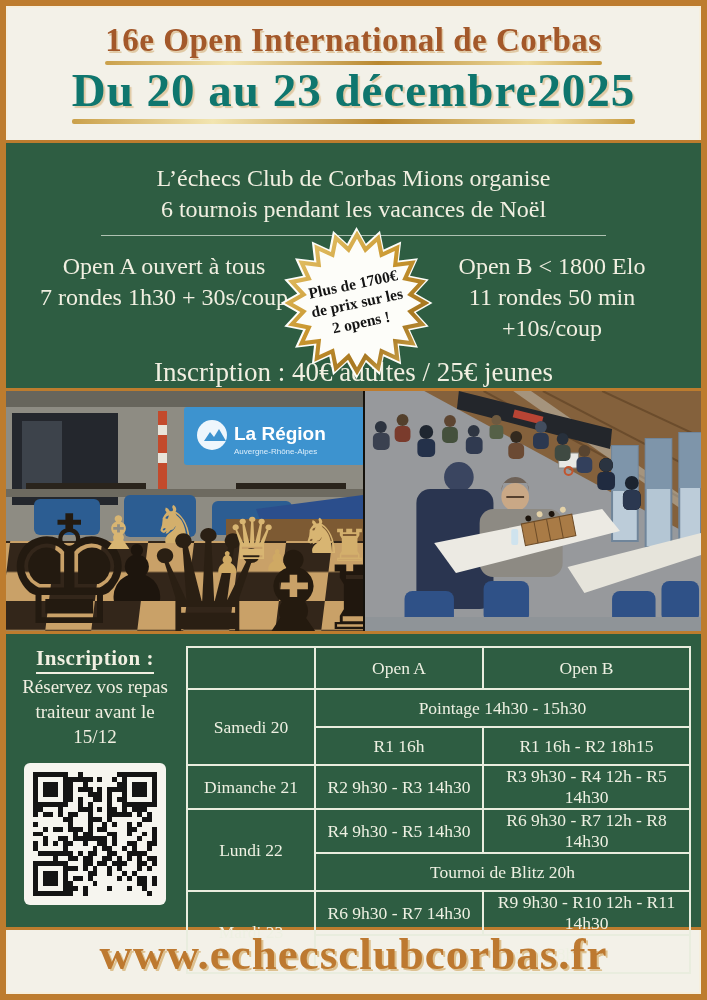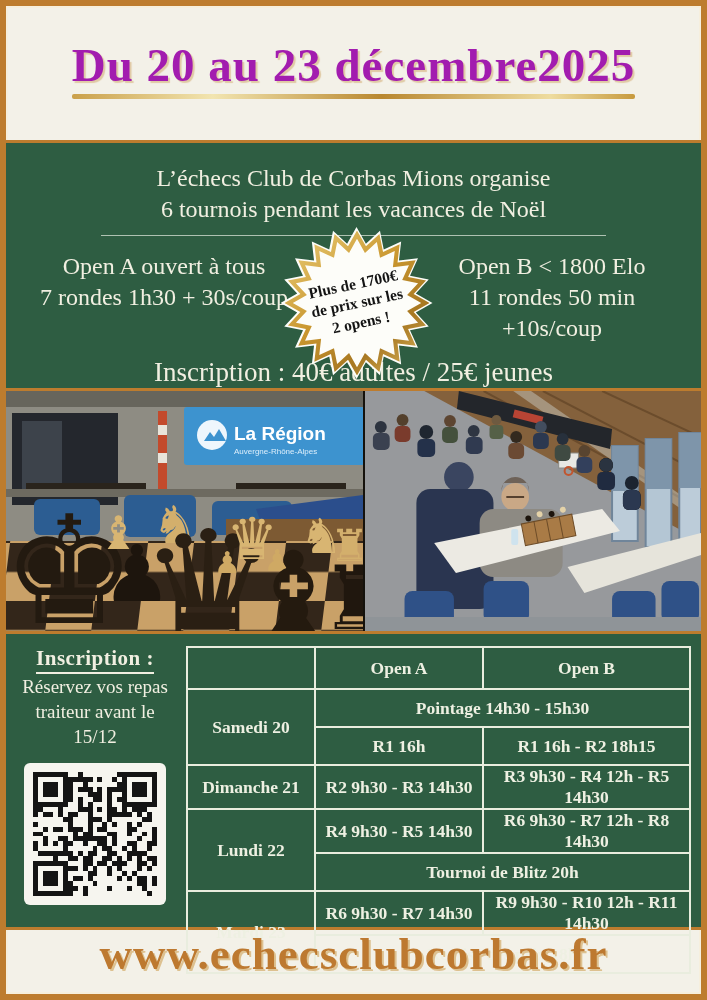--- a/index.html
+++ b/index.html
@@ -7,21 +7,21 @@
     position:relative;width:707px;height:1000px;box-sizing:border-box;
     background:#f3f1e8;border:6px solid #bd7c2e;margin:0 auto;overflow:hidden;
     font-family:"Liberation Serif",serif;
     box-shadow:inset 0 0 0 2px rgba(247,238,215,.65);
   }
   
   .hdr{height:134px;text-align:center;padding-top:16px;box-sizing:border-box;}
   .t-wrap{display:inline-block;}
   .t1{font-size:33px;font-weight:600;color:#a3582a;letter-spacing:.5px;line-height:1.15;
       text-shadow:1.5px 1.5px 0 #e0c9a4;}
-  .t2{font-size:47px;font-weight:700;color:#a21caf;letter-spacing:1px;line-height:1.1;
+  .t2{font-size:47px;font-weight:700;color:#0f766e;letter-spacing:1px;line-height:1.1;
       text-shadow:2px 2px 1px #e0c9a4;}
   .gold-bar{height:4px;border-radius:2px;margin-top:1px;
       background:linear-gradient(90deg,#caa04a,#f2e5b0 25%,#b98830 55%,#eedc9f 85%,#c79a3e);}
   .gold-bar.thick{height:5px;margin-top:2px;}
   
   .green1{position:relative;height:248px;background:#2e5d42;color:#f1efe1;text-align:center;
       box-sizing:border-box;border-top:3px solid #bd7c2e;padding-top:20px;}
   .intro{font-size:24px;line-height:31px;}
   .divider{width:505px;height:1px;background:#c5d4c6;opacity:.85;margin:10px auto 0;}
   .open-row{display:flex;justify-content:space-between;padding:0 14px 0 8px;margin-top:15px;}
@@ -50,35 +50,38 @@
   .reg-title{display:inline-block;font-size:21px;font-weight:700;border-bottom:2px solid #f1efe1;
       padding-bottom:1px;letter-spacing:.5px;text-align:right;}
   .reg-line{font-size:19px;line-height:25px;}
   .qr{width:142px;height:142px;background:#f6f5ef;border-radius:6px;margin:14px auto 0;
       display:flex;align-items:center;justify-content:center;}
   #qr-grid{width:124px;height:124px;display:grid;grid-template-columns:repeat(25,1fr);grid-auto-rows:1fr;}
   .qd{background:#141414;}
   
   .sched{flex:1;margin-left:10px;}
   .sched table{width:100%;height:270px;border-collapse:collapse;table-layout:fixed;}
-  .sched td{border:2px solid #e9edde;color:#eef0e2;font-weight:700;font-size:17.5px;
+  .sched td{border:2px solid #e9edde;color:#eef0e2;font-weight:400;font-size:17.5px;
       text-align:center;vertical-align:middle;padding:0 2px;}
   .sched tr{height:38px;} .sched tr.hrow{height:42px;}
   
   .footer{height:48px;display:flex;align-items:center;justify-content:center;}
   .url{font-size:45px;font-weight:700;color:#bd7930;letter-spacing:1px;text-decoration:none;
       text-shadow:2px 2px 0 #ddc190;}
 </style>
 </head>
 <body>
 
 <div class="poster">
 
   <div class="hdr">
-    <br>
+    <div class="t-wrap">
+      <div class="t1">16e Open International de Corbas</div>
+      <div class="gold-bar"></div>
+    </div><br>
     <div class="t-wrap">
       <div class="t2">Du 20 au 23 décembre2025</div>
       <div class="gold-bar thick"></div>
     </div>
   </div>
 
   <div class="green1">
     <div class="intro">L’échecs Club de Corbas Mions organise</div>
     <div class="intro">6 tournois pendant les vacances de Noël</div>
     <div class="divider"></div>

